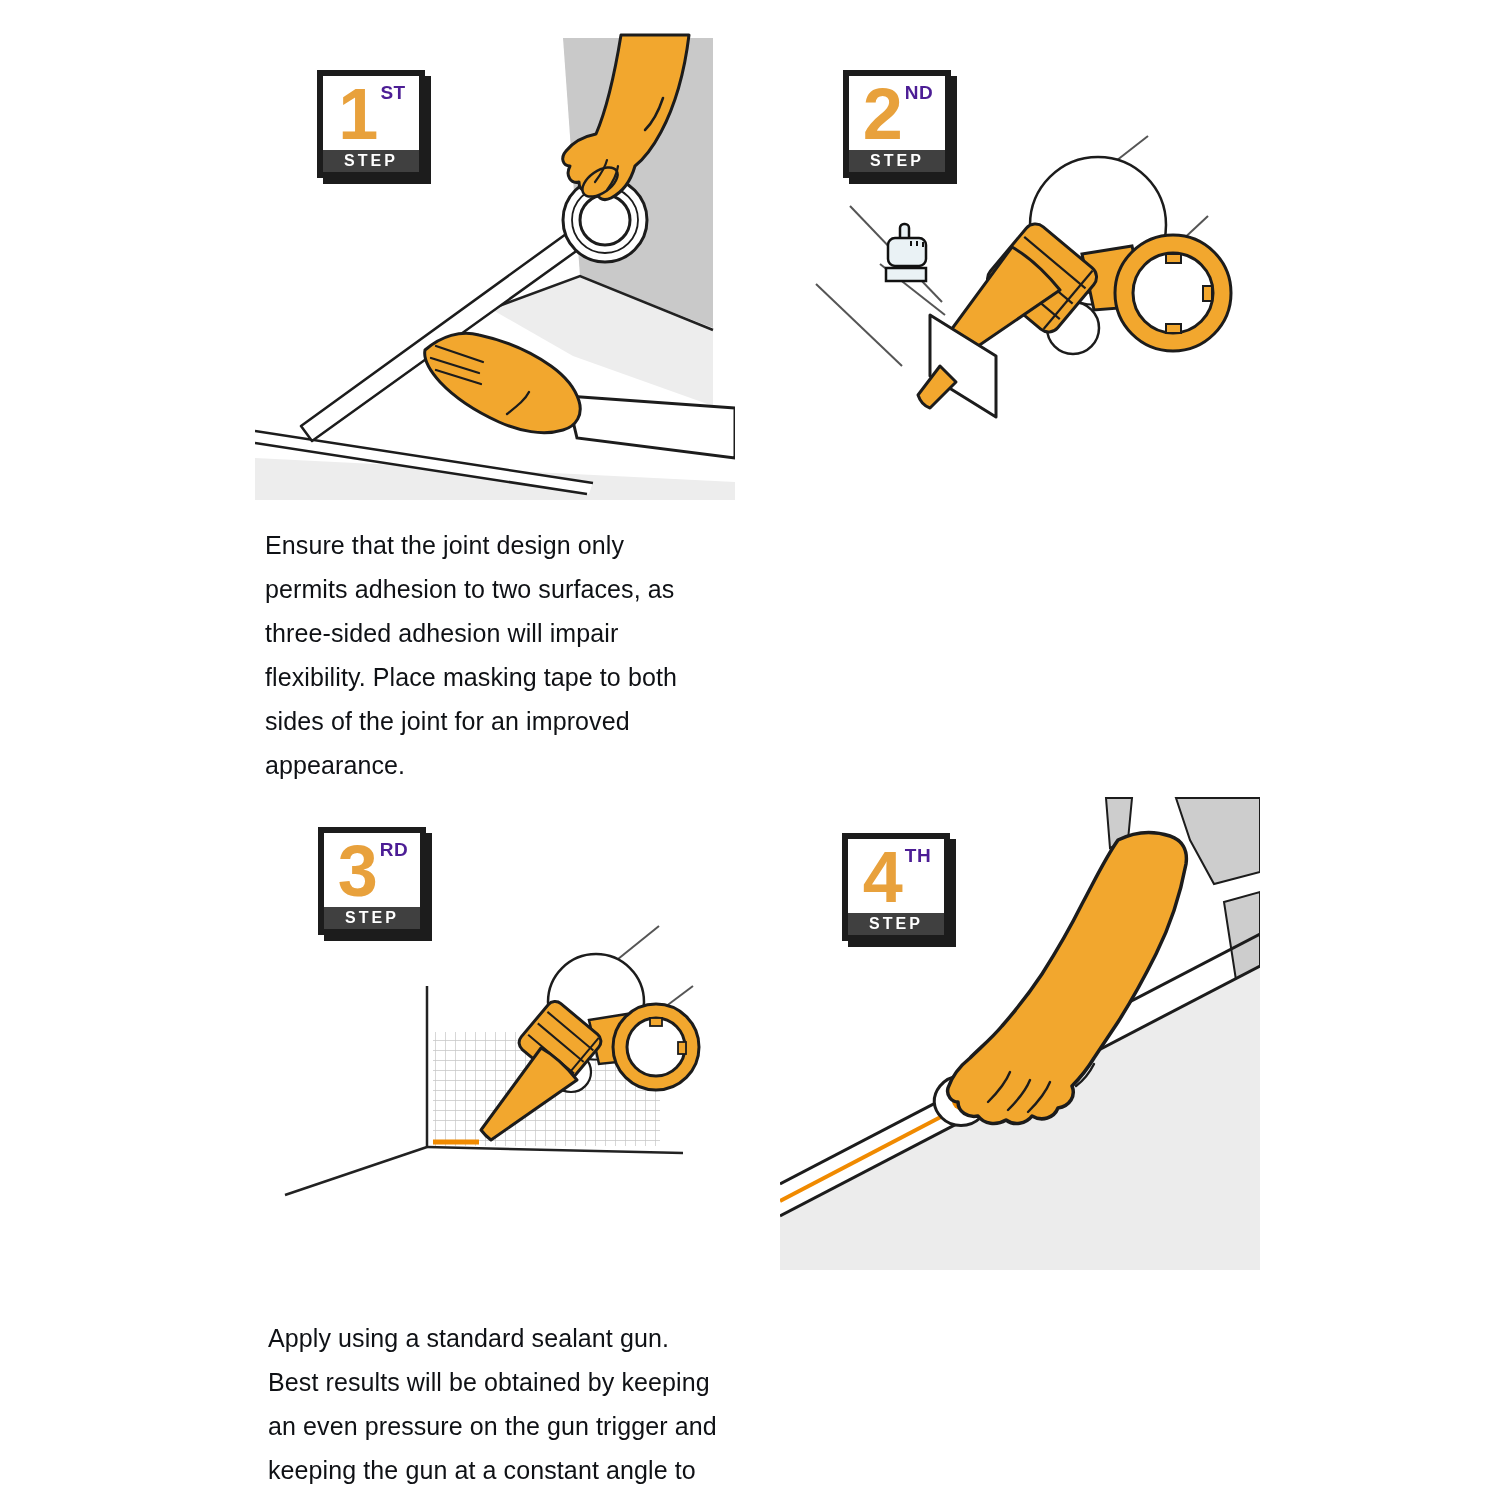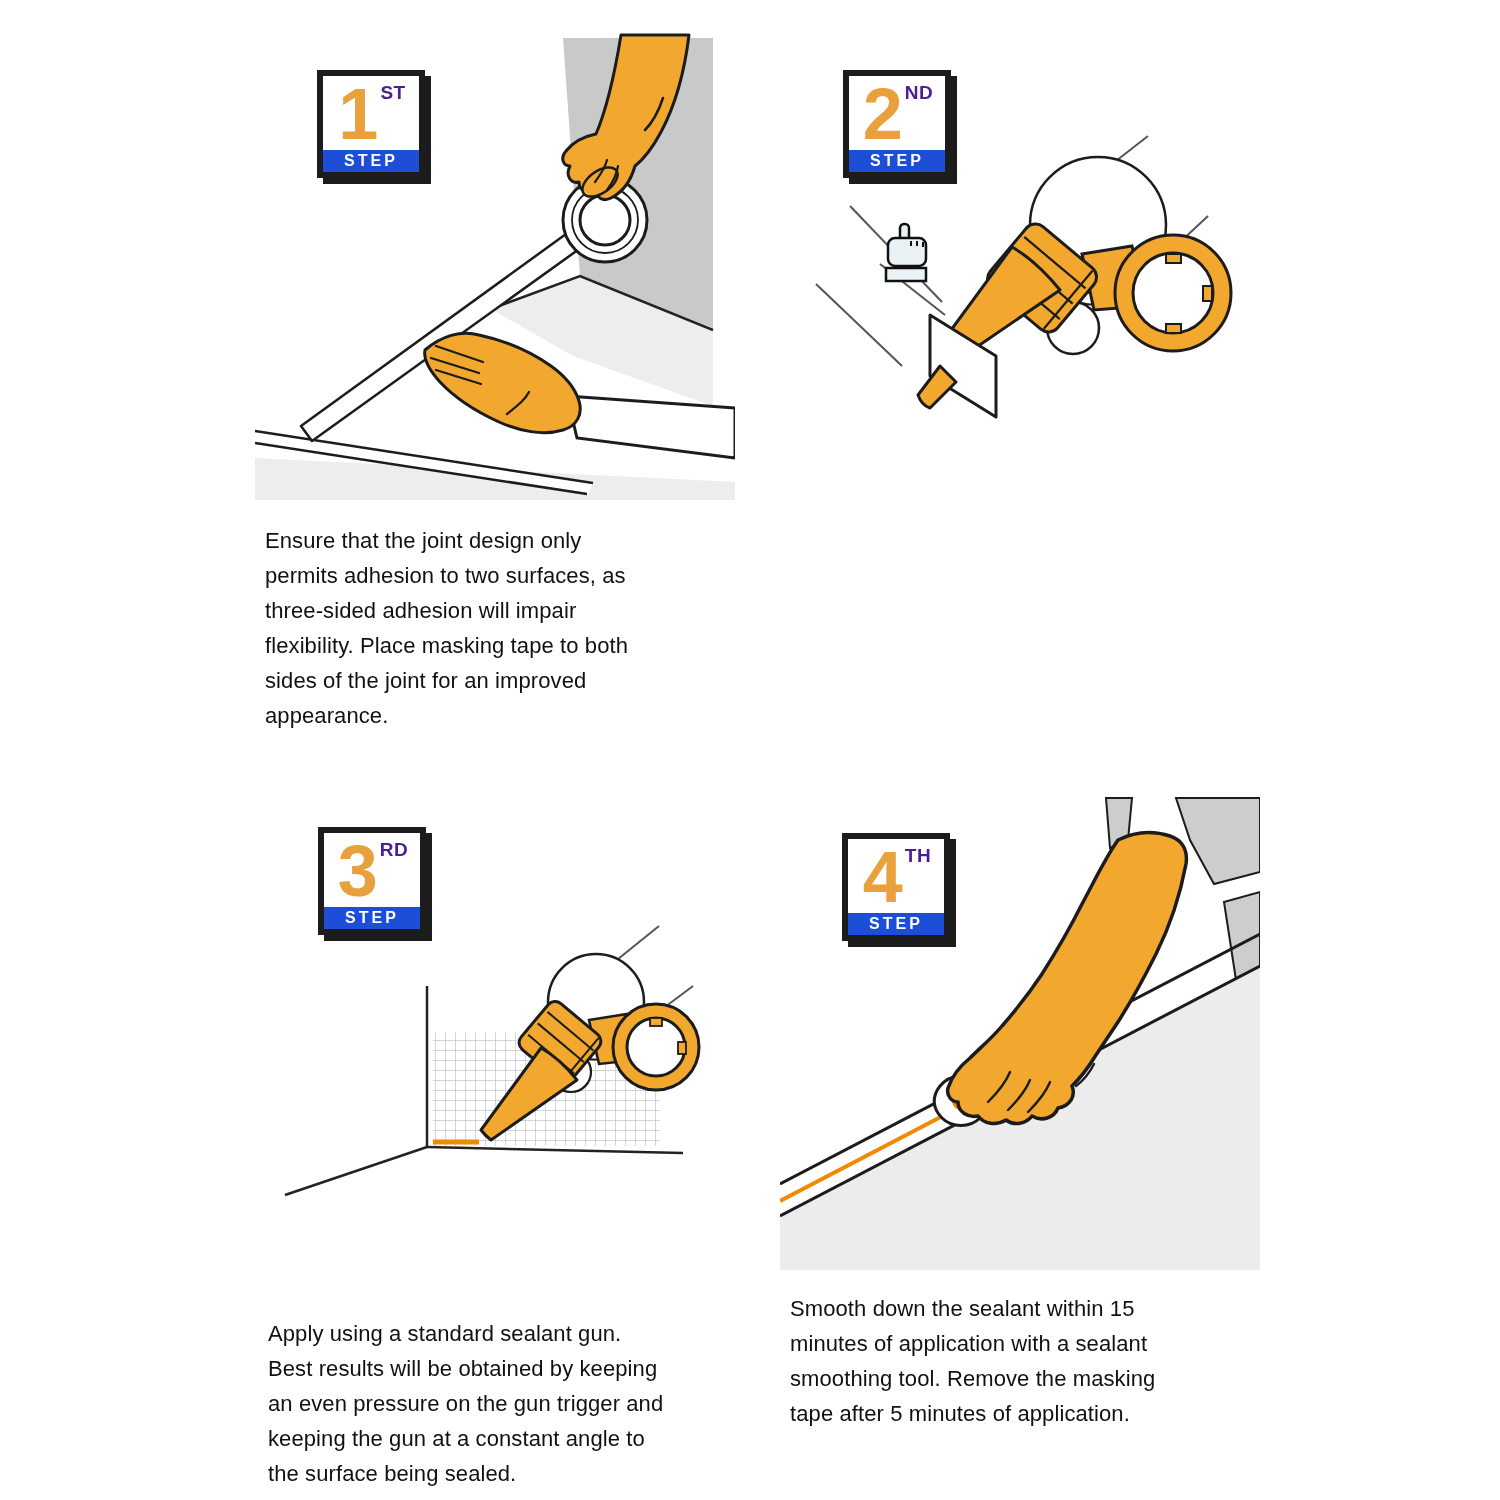--- a/index.html
+++ b/index.html
@@ -3,40 +3,40 @@
 <meta charset="utf-8">
 <style>
   html,body{margin:0;padding:0;background:#ffffff;}
   #stage{
     position:relative;width:1500px;height:1500px;background:#ffffff;overflow:hidden;
     font-family:"Liberation Sans", sans-serif;
   }
   .illus{position:absolute;width:480px;height:490px;}
   .desc{
     position:absolute;width:520px;white-space:pre-line;
-    font-size:22px;line-height:35px;color:#0f1115;letter-spacing:0.1px;
+    font-size:25px;line-height:44px;color:#0f1115;letter-spacing:0.1px;
   }
   
   .badge{
     position:absolute;width:108px;height:108px;box-sizing:border-box;
     border:6px solid #1c1c1c;background:#ffffff;
     box-shadow:6px 6px 0 #1c1c1c;
     display:flex;flex-direction:column;
   }
   .badge-num{
     flex:1;display:flex;align-items:center;justify-content:center;
     font-weight:bold;color:#E8A13C;font-size:72px;line-height:1;
     padding-top:2px;
   }
   .badge-num .ord{
     font-size:19px;font-weight:bold;color:#4c1d95;
     position:relative;top:-22px;left:2px;letter-spacing:0.5px;
   }
   .badge-bar{
-    height:29px;background:#1d4ed8;color:#ffffff;
+    height:29px;background:#404040;color:#ffffff;
     display:flex;align-items:center;justify-content:center;
     font-size:16px;font-weight:bold;letter-spacing:3px;
   }
 </style>
 </head>
 <body>
 
 <div id="stage">
 
   <svg class="illus" style="left:255px;top:10px" viewBox="0 0 480 490">
@@ -244,18 +244,14 @@
 permits adhesion to two surfaces, as
 three-sided adhesion will impair
 flexibility. Place masking tape to both
 sides of the joint for an improved
 appearance.</div>
   <div class="desc" style="left:268px;top:1316px">Apply using a standard sealant gun.
 Best results will be obtained by keeping
 an even pressure on the gun trigger and
 keeping the gun at a constant angle to
 the surface being sealed.</div>
-  <div class="desc" style="left:790px;top:1291px">Smooth down the sealant within 15
-minutes of application with a sealant
-smoothing tool. Remove the masking
-tape after 5 minutes of application.</div>
 
 </div>
 
 </body></html>

